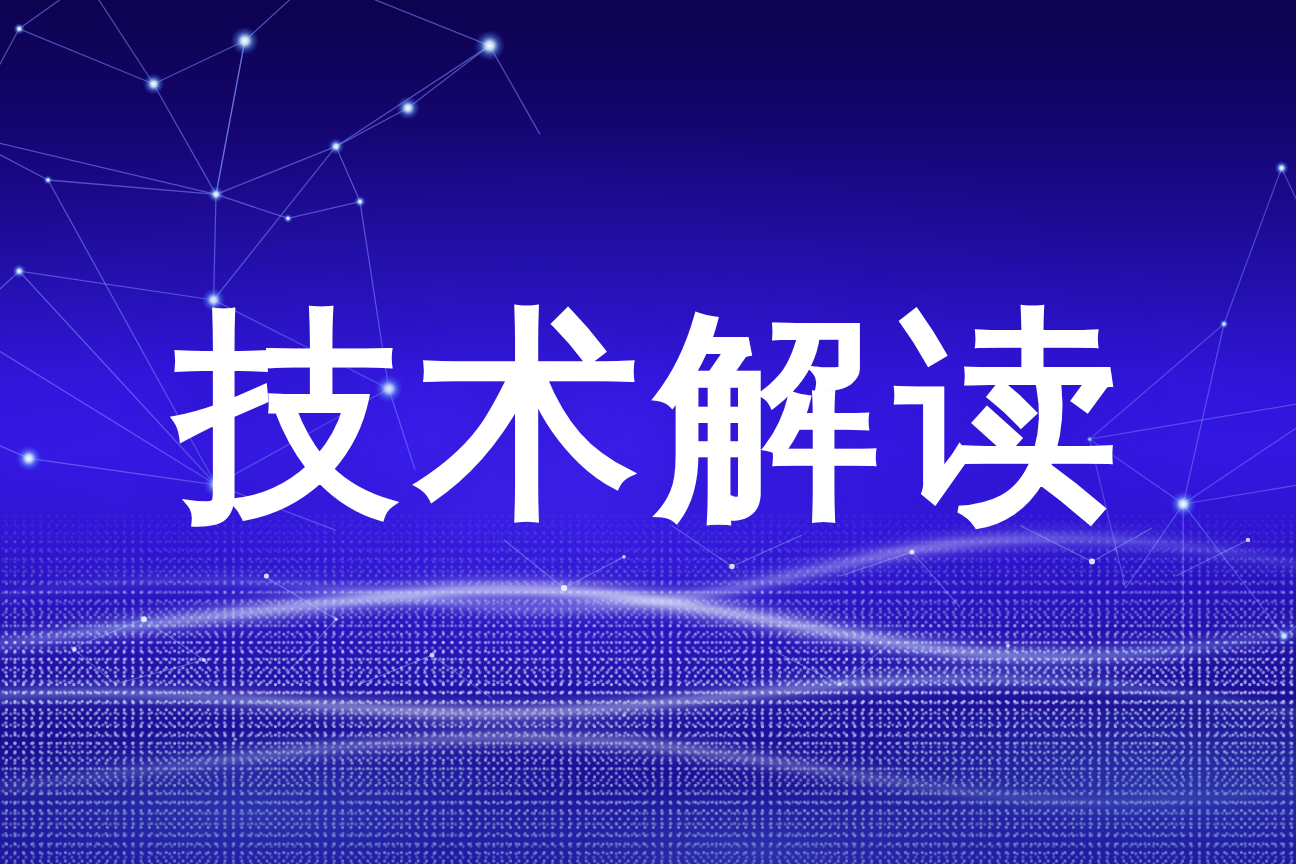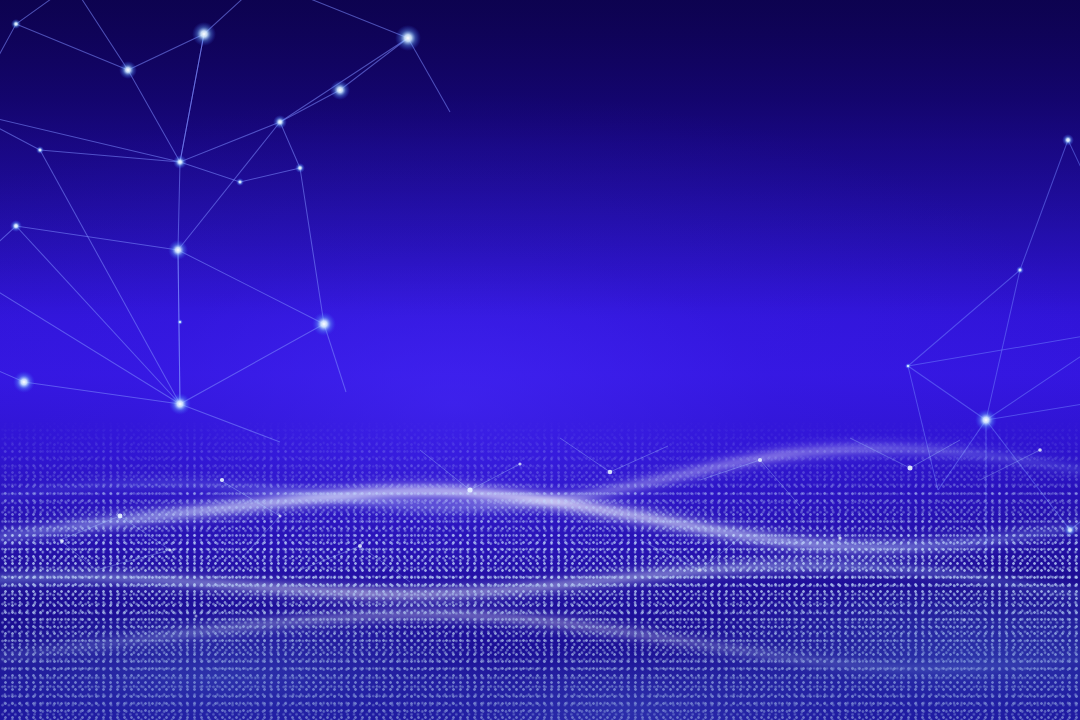--- a/index.html
+++ b/index.html
@@ -205,20 +205,21 @@
         <circle cx="230" cy="140" r="4" fill="url(#nodeG)"></circle>
         <circle cx="196" cy="290" r="11" fill="url(#nodeG)"></circle>
         <circle cx="330" cy="200" r="5" fill="url(#nodeG)"></circle>
         <circle cx="118" cy="236" r="3" fill="url(#nodeG)"></circle>
         <circle cx="280" cy="400" r="6" fill="url(#nodeG)"></circle>
         <circle cx="330" cy="268" r="5" fill="url(#nodeG)"></circle>
       </g>
     </svg>
   </div>
 
+  <div class="headline">技术解读</div>
 
   <div class="wave-zone">
 
     <svg width="1080" height="300" viewBox="0 0 1080 300">
       <defs>
         <linearGradient id="crest1" x1="0" y1="0" x2="1" y2="0">
           <stop offset="0%" stop-color="#bcdcff" stop-opacity=".30"></stop>
           <stop offset="22%" stop-color="#eaf5ff" stop-opacity=".85"></stop>
           <stop offset="52%" stop-color="#ffffff" stop-opacity=".95"></stop>
           <stop offset="80%" stop-color="#cfe7ff" stop-opacity=".60"></stop>

